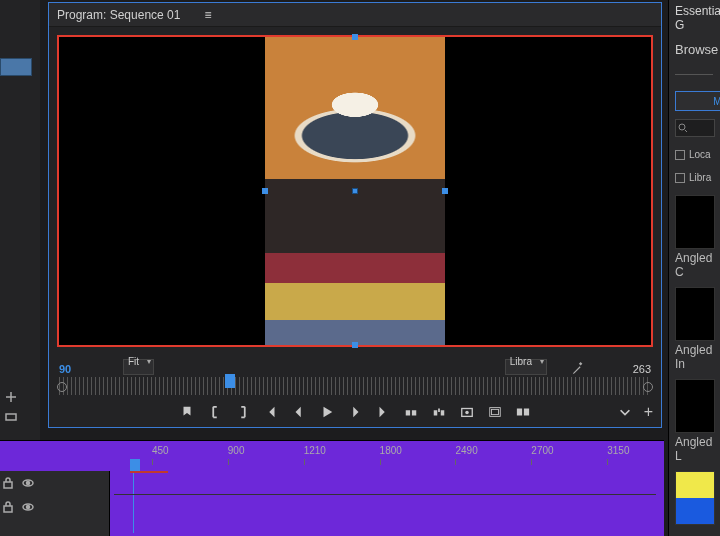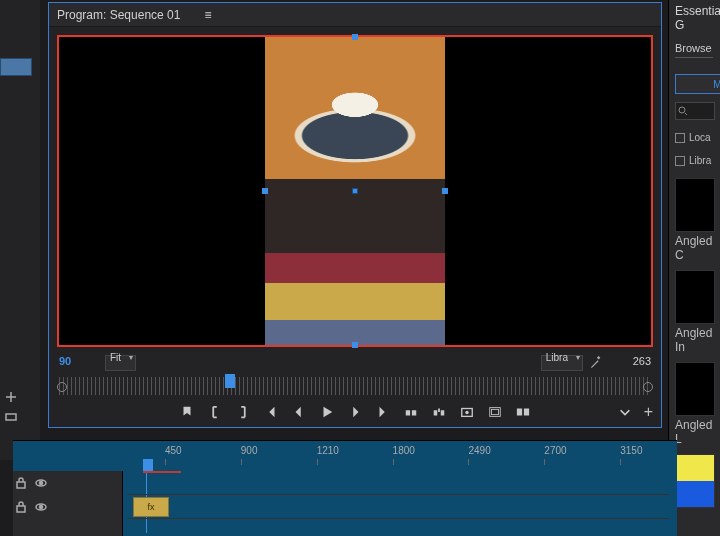--- a/index.html
+++ b/index.html
@@ -48,22 +48,22 @@
     position: relative;
   }
   .sel-handle { position:absolute; width:6px;height:6px;background:#3c8ee6; }
   .sel-t { top:-3px; left:50%; transform:translateX(-50%);}
   .sel-b { bottom:-3px; left:50%; transform:translateX(-50%);}
   .sel-l { top:50%; left:-3px; transform:translateY(-50%);}
   .sel-r { top:50%; right:-3px; transform:translateY(-50%);}
   .sel-c { top:50%; left:50%; transform:translate(-50%,-50%); background:#3c8ee6; border:1px solid #1a4d80;}
   .viewer-footer {
     height: 20px;
-    display: flex; align-items: flex-start;
-    padding: 0 10px; gap: 6px;
+    display: flex; align-items: flex-end;
+    padding: 0 10px; gap: 24px;
     font-size: 11px;
   }
   .tc-left { color:#3c8ee6; font-weight:600; width:40px;}
   .tc-right { color:#d0d0d0; width:42px; text-align:right;}
   .dropdown {
     background:#2e2e30; border:1px solid #444; color:#ccc;
     height:16px; font-size:10px; padding:0 14px 12px 4px;
     position:relative; display:flex;align-items:center; cursor:pointer;
   }
   .dropdown::after { content:"▾"; position:absolute; right:2px; font-size:8px; color:#aaa;}
@@ -100,35 +100,35 @@
   .left-sliver .row-icons { position:absolute; bottom:36px; left:4px; display:flex;flex-direction:column; gap:6px;}
   .mini-ico{width:14px;height:14px;stroke:#aaa;fill:none;stroke-width:1.5;cursor:pointer;}
 
   
   .right-panel {
     position:absolute; right:0; top:0; width:52px; height:536px;
     background:#2a2a2c; border-left:1px solid #000;
     padding:4px 0 0 6px;
   }
   .rp-title{ color:#d4d4d4; font-size:12px; margin-bottom:10px;}
-  .rp-tab { color:#ccc; font-size:11px; margin-bottom:16px; border-bottom:1px solid #555; padding-bottom:3px; width:38px;}
+  .rp-tab { color:#ccc; font-size:13px; margin-bottom:16px; border-bottom:1px solid #555; padding-bottom:17px; width:38px;}
   .rp-btn { margin:8px 0; height:20px; background:#2e2e30; border:1px solid #3a7bd5; color:#3c8ee6;
     display:flex;align-items:center;justify-content:center;font-size:10px; width:40px;cursor:pointer;padding-left:44px;}
   .rp-search{ margin:6px 0; height:18px; background:#1e1e1f; border:1px solid #444; width:40px;
     display:flex;align-items:center; padding-left:2px;}
   .rp-check{ display:flex;align-items:center; gap:4px; margin:12px 0; font-size:10px; color:#bbb;}
   .rp-check .box{width:10px;height:10px;border:1px solid #888;cursor:pointer;}
   .rp-thumb{width:40px;height:54px;background:#000;margin:8px 0 2px 0;border:1px solid #333;cursor:pointer;}
   .rp-thumb.edit{background:linear-gradient(180deg,#f0e84a 0 50%,#1a5adf 50% 100%);}
   .rp-lbl{font-size:12px;color:#bbb;margin-bottom:4px;}
 
   
   .timeline {
-    position:absolute; left:13px; bottom:0; width:664px; height:96px;
-    background:#0c4a6e; border-top:1px solid #000;
+    position:absolute; left:0; bottom:0; width:664px; height:96px;
+    background:#6d28d9; border-top:1px solid #000;
   }
   .tl-ruler{ position:absolute; top:4px; left:114px; right:8px; height:22px;}
   .tick{position:absolute; top:0; font-size:10px; color:#aaa;}
   .tick::before{content:"";position:absolute;top:14px;left:0;width:1px;height:6px;background:#666;}
   .tl-head{position:absolute;top:14px;width:10px;height:14px;background:#3c8ee6;}
   .tl-headline{position:absolute;top:28px;width:1px;height:60px;background:#3c8ee6;}
   .tl-redrange{position:absolute;top:26px;height:2px;background:#c03a2e;}
   .tl-tracks{position:absolute;top:30px;left:0;right:8px;bottom:0;}
   .tl-leftcol{position:absolute;left:0;top:0;width:110px;height:100%;background:#2a2a2c;border-right:1px solid #000;}
   .tl-row{position:absolute;left:114px;right:0;height:24px;border-bottom:1px solid #333;}
@@ -328,19 +328,14 @@
             <rect x="2" y="5" width="8" height="6"></rect>
             <path d="M4 5V3a2 2 0 014 0v2" fill="none"></path>
           </svg>
         <svg class="eye-ico" viewBox="0 0 12 12">
             <ellipse cx="6" cy="6" rx="5" ry="3" fill="none"></ellipse>
             <circle cx="6" cy="6" r="1.5" fill="#aaa"></circle>
           </svg>
       </div>
     </div>
     <div class="tl-row" style="top:0"></div>
-    <div class="tl-row" style="top:24px">
-      <div class="tl-clip" style="left:6px;width:36px">
-        <span class="fx">fx</span>
-      </div>
-    </div>
   </div>
 </div>
 
 </body></html>

